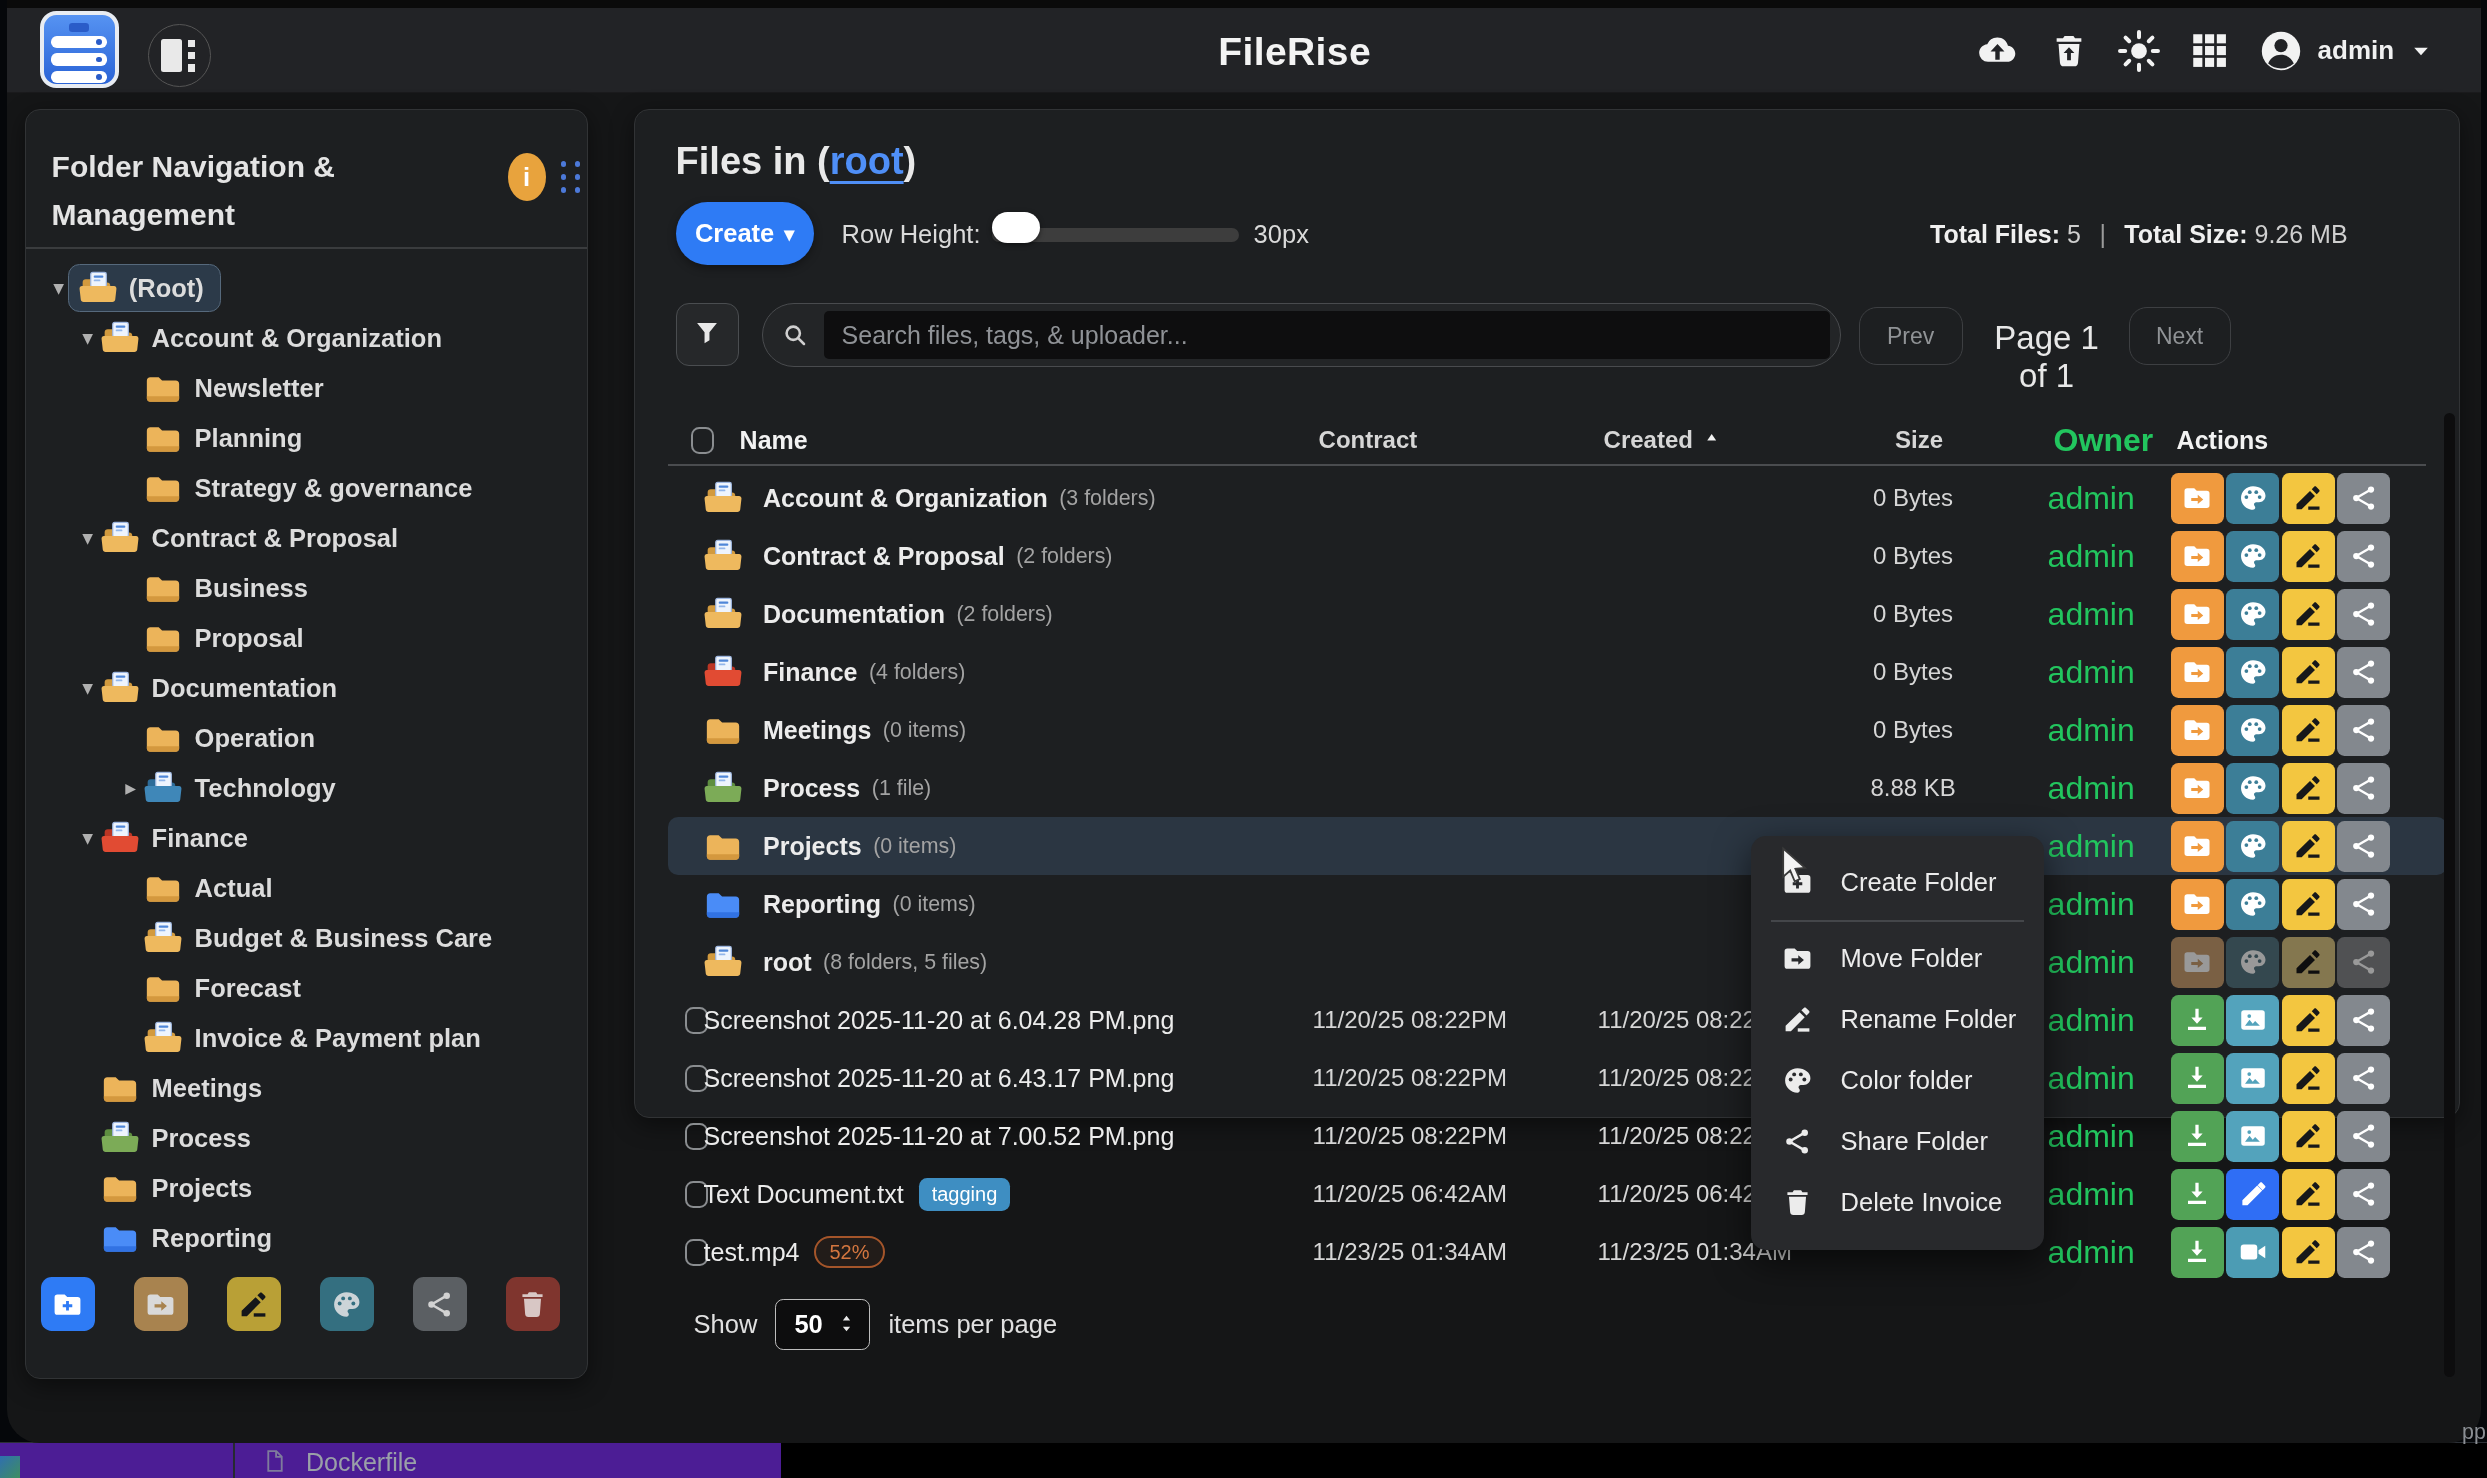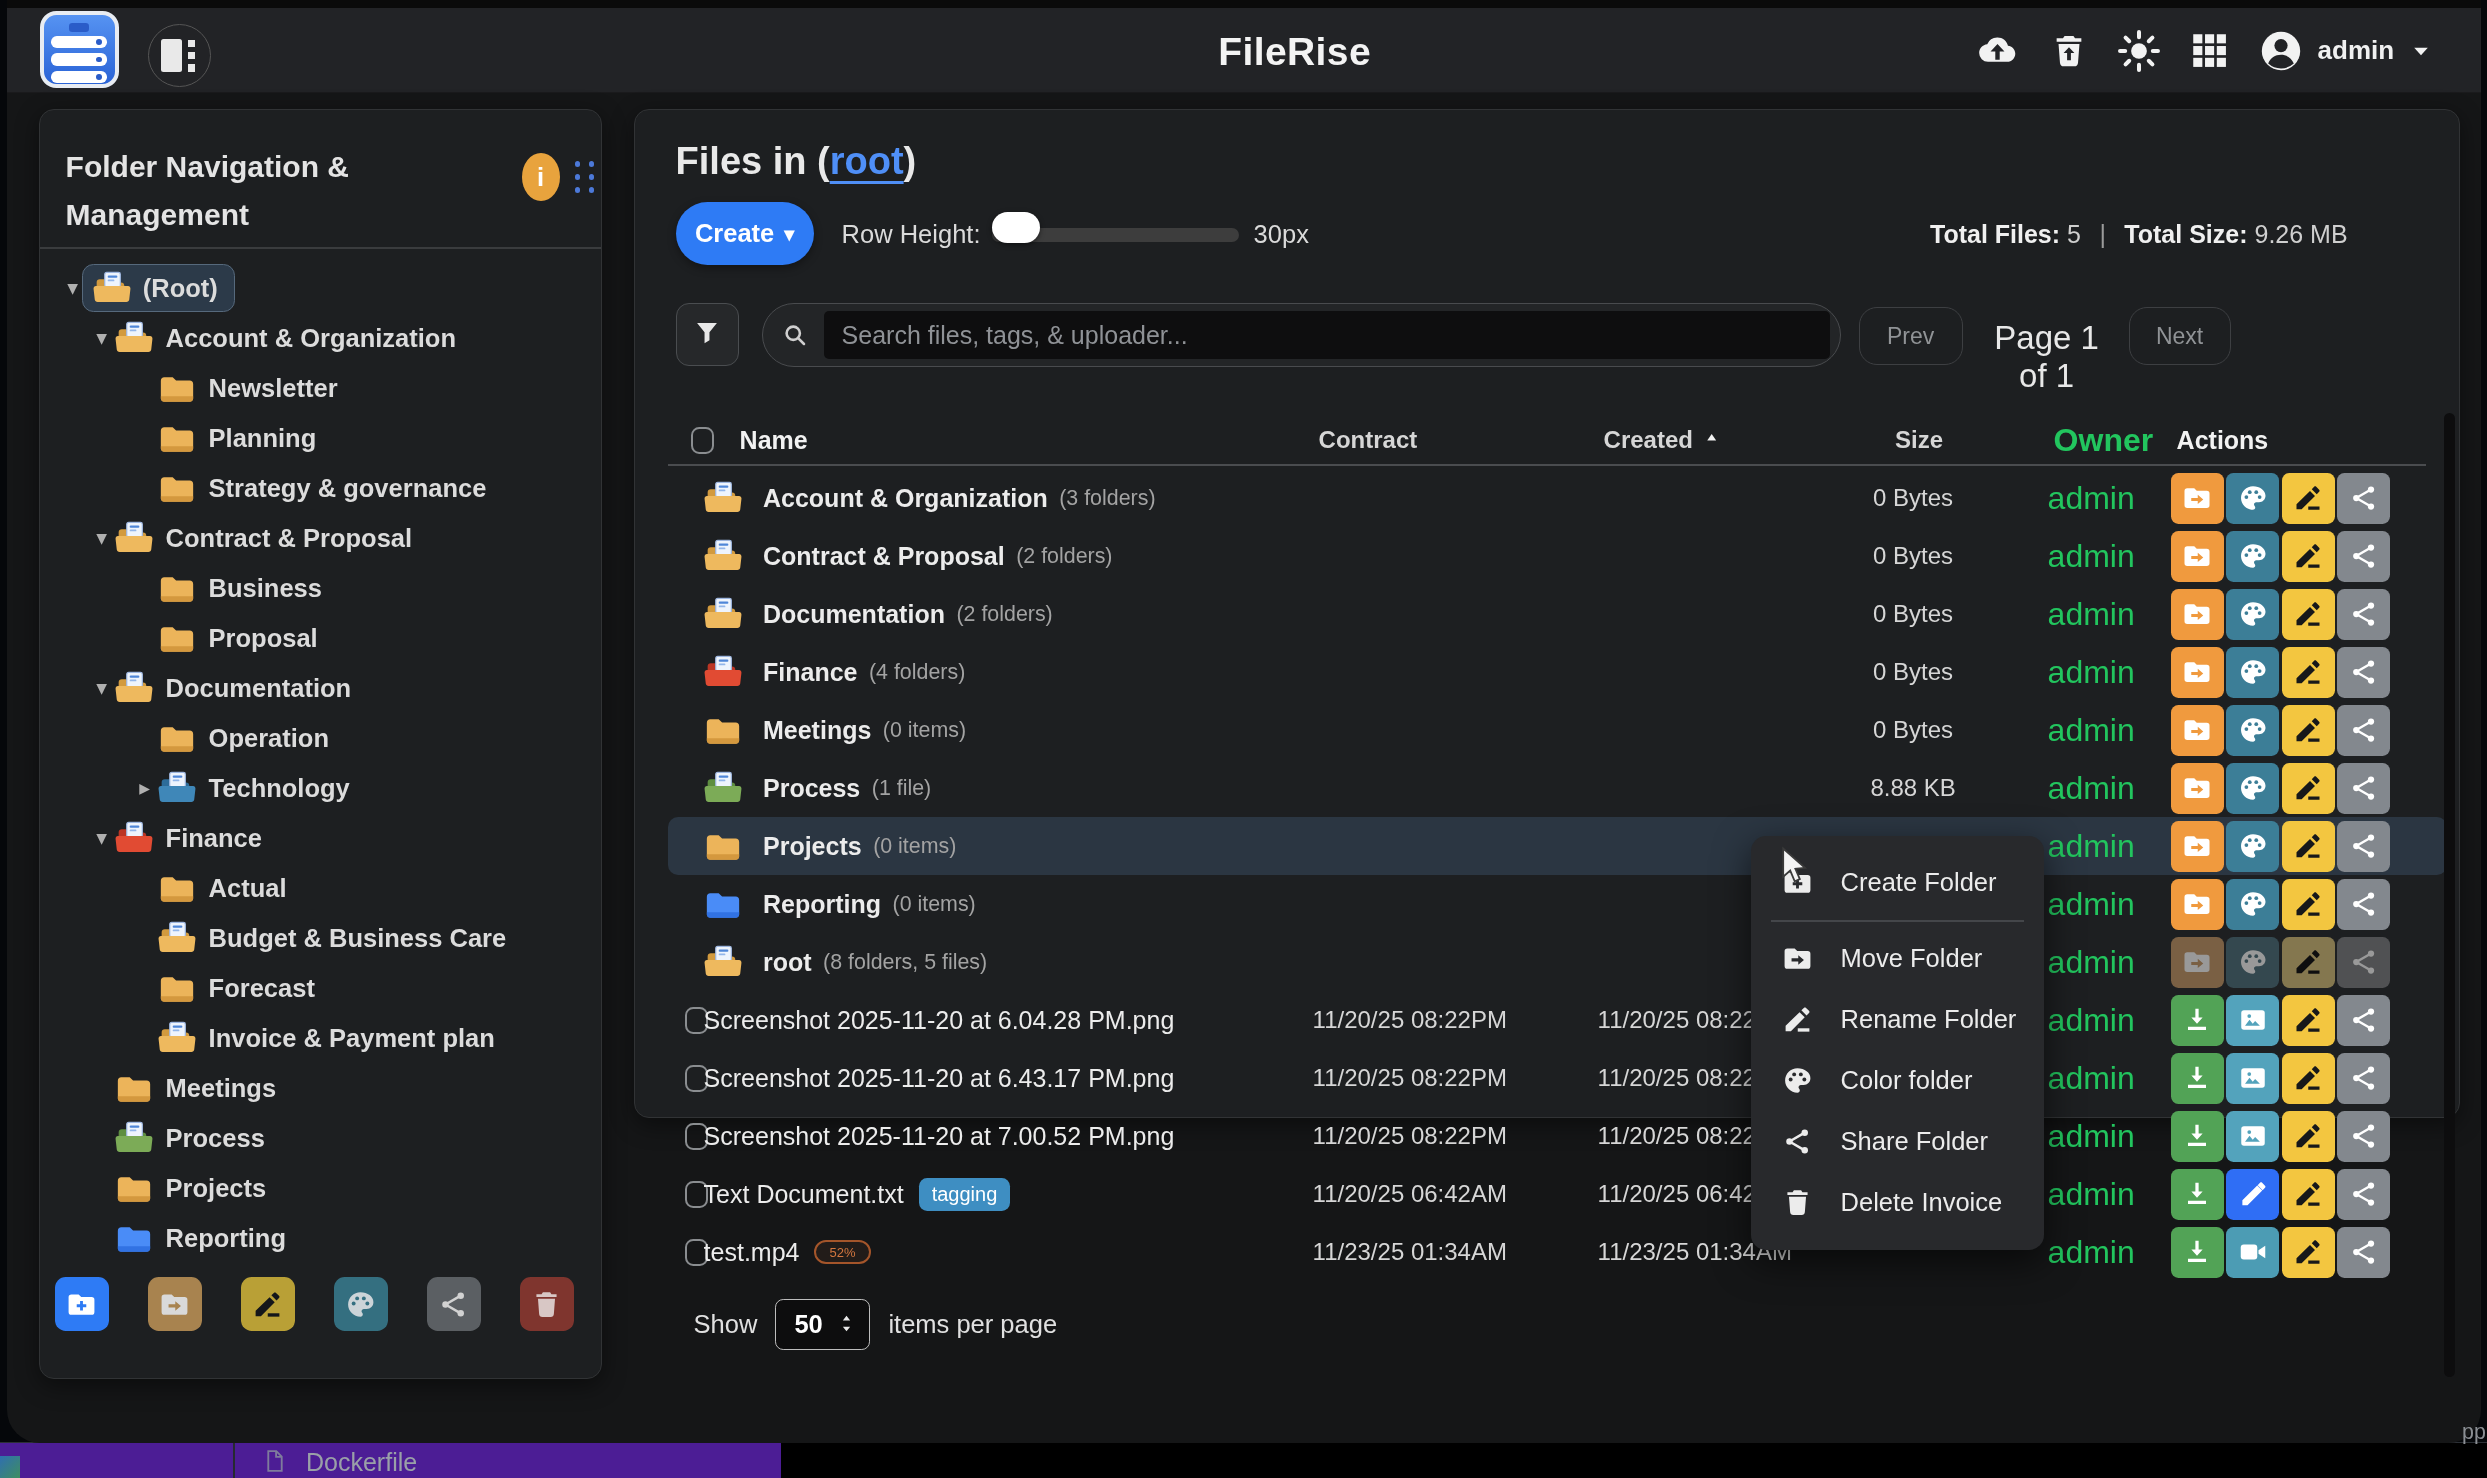--- a/index.html
+++ b/index.html
@@ -52,21 +52,21 @@
   .hb-sun svg{ width:46px; height:46px; } .hb-grid svg{ width:39px; height:39px; }
   .user-btn { position:absolute; left:2250px; top:18px; height:49px; background:none; border:none;
               cursor:pointer; display:flex; align-items:center; gap:13px; }
   .user-btn .uav svg { width:48px; height:48px; display:block; }
   .user-btn .uname { font-size:26px; font-weight:bold; color:#f0f0f0; }
   .user-btn .ucaret svg { width:28px; height:28px; display:block; }
 
   
   .sidebar, .filecard { position:absolute; top:109px; background:#1d1f21; border:0.8px solid #313335;
                         border-radius:15px; box-shadow:0 6.6px 23px rgba(0,0,0,.45); }
-  .sidebar { left:32px; width:563px; height:1270px; }
+  .sidebar { left:18px; width:563px; height:1270px; }
   .filecard { left:627px; width:1826px; height:1009px; }
 
   
   .sb-title { position:absolute; left:26px; top:33px; width:411px; font-size:30px; font-weight:bold;
               color:#e4e4e4; line-height:48px; }
   .info-badge { position:absolute; left:482px; top:43px; width:38px; height:48px; border-radius:50%;
                 background:#e8a33d; color:#fff; font-weight:bold; font-size:25.5px;
                 display:flex; align-items:center; justify-content:center; cursor:pointer; }
   .grip { position:absolute; left:535px; top:51px; display:grid; grid-template-columns:5.8px 5.8px;
           grid-gap:7.4px 8.2px; cursor:grab; }
@@ -135,21 +135,21 @@
   .cbx { width:23px; height:27px; margin-left:17.3px; border:2.5px solid #8a8d90; border-radius:8.2px; cursor:pointer; }
   .c-name { width:609px; flex:none; display:flex; align-items:center; overflow:hidden; }
   .thead .c-name { padding-left:30px; }
   .c-name .ficon { width:38px; height:35px; flex:none; margin-right:21.4px; }
   .c-name .ficon svg { width:38px; height:35px; display:block; }
   .fname { font-size:25px; color:#ececec; white-space:nowrap; }
   .fname.bold { font-weight:bold; }
   .fcount { font-size:21.4px; color:#a3a3a3; margin-left:11.5px; white-space:nowrap; }
   .badge-tag { margin-left:15px; background:#3e8ec2; color:#fff; font-size:20px;
                padding:5px 13px; border-radius:8.2px; }
-  .badge-pct { margin-left:15px; border:2.5px solid #a4552a; color:#d3763f; font-size:13px;
+  .badge-pct { margin-left:15px; border:2.5px solid #a4552a; color:#d3763f; font-size:20px;
                padding:2.5px 13px; border-radius:16.4px; background:rgba(210,120,60,.07); }
   .c-mod { width:285px; flex:none; font-size:24px; color:#d6d6d6; white-space:nowrap; }
   .c-created { width:255px; flex:none; font-size:24px; color:#d6d6d6; white-space:nowrap;
                display:flex; align-items:center; gap:8.2px; }
   .c-created .sorticon svg { width:21.4px; height:21.4px; display:block; }
   .c-size { width:121px; flex:none; font-size:24px; color:#d6d6d6; text-align:center; }
   .c-owner { width:197px; flex:none; font-size:32px; color:#22c55e; padding-left:74px; }
   .c-actions { width:247px; flex:none; display:flex; gap:2.5px; }
   .c-actions.muted .ab { filter:brightness(.6) saturate(.5); }
   .ab { width:53px; height:51px; border:none; border-radius:7.4px; cursor:pointer;

